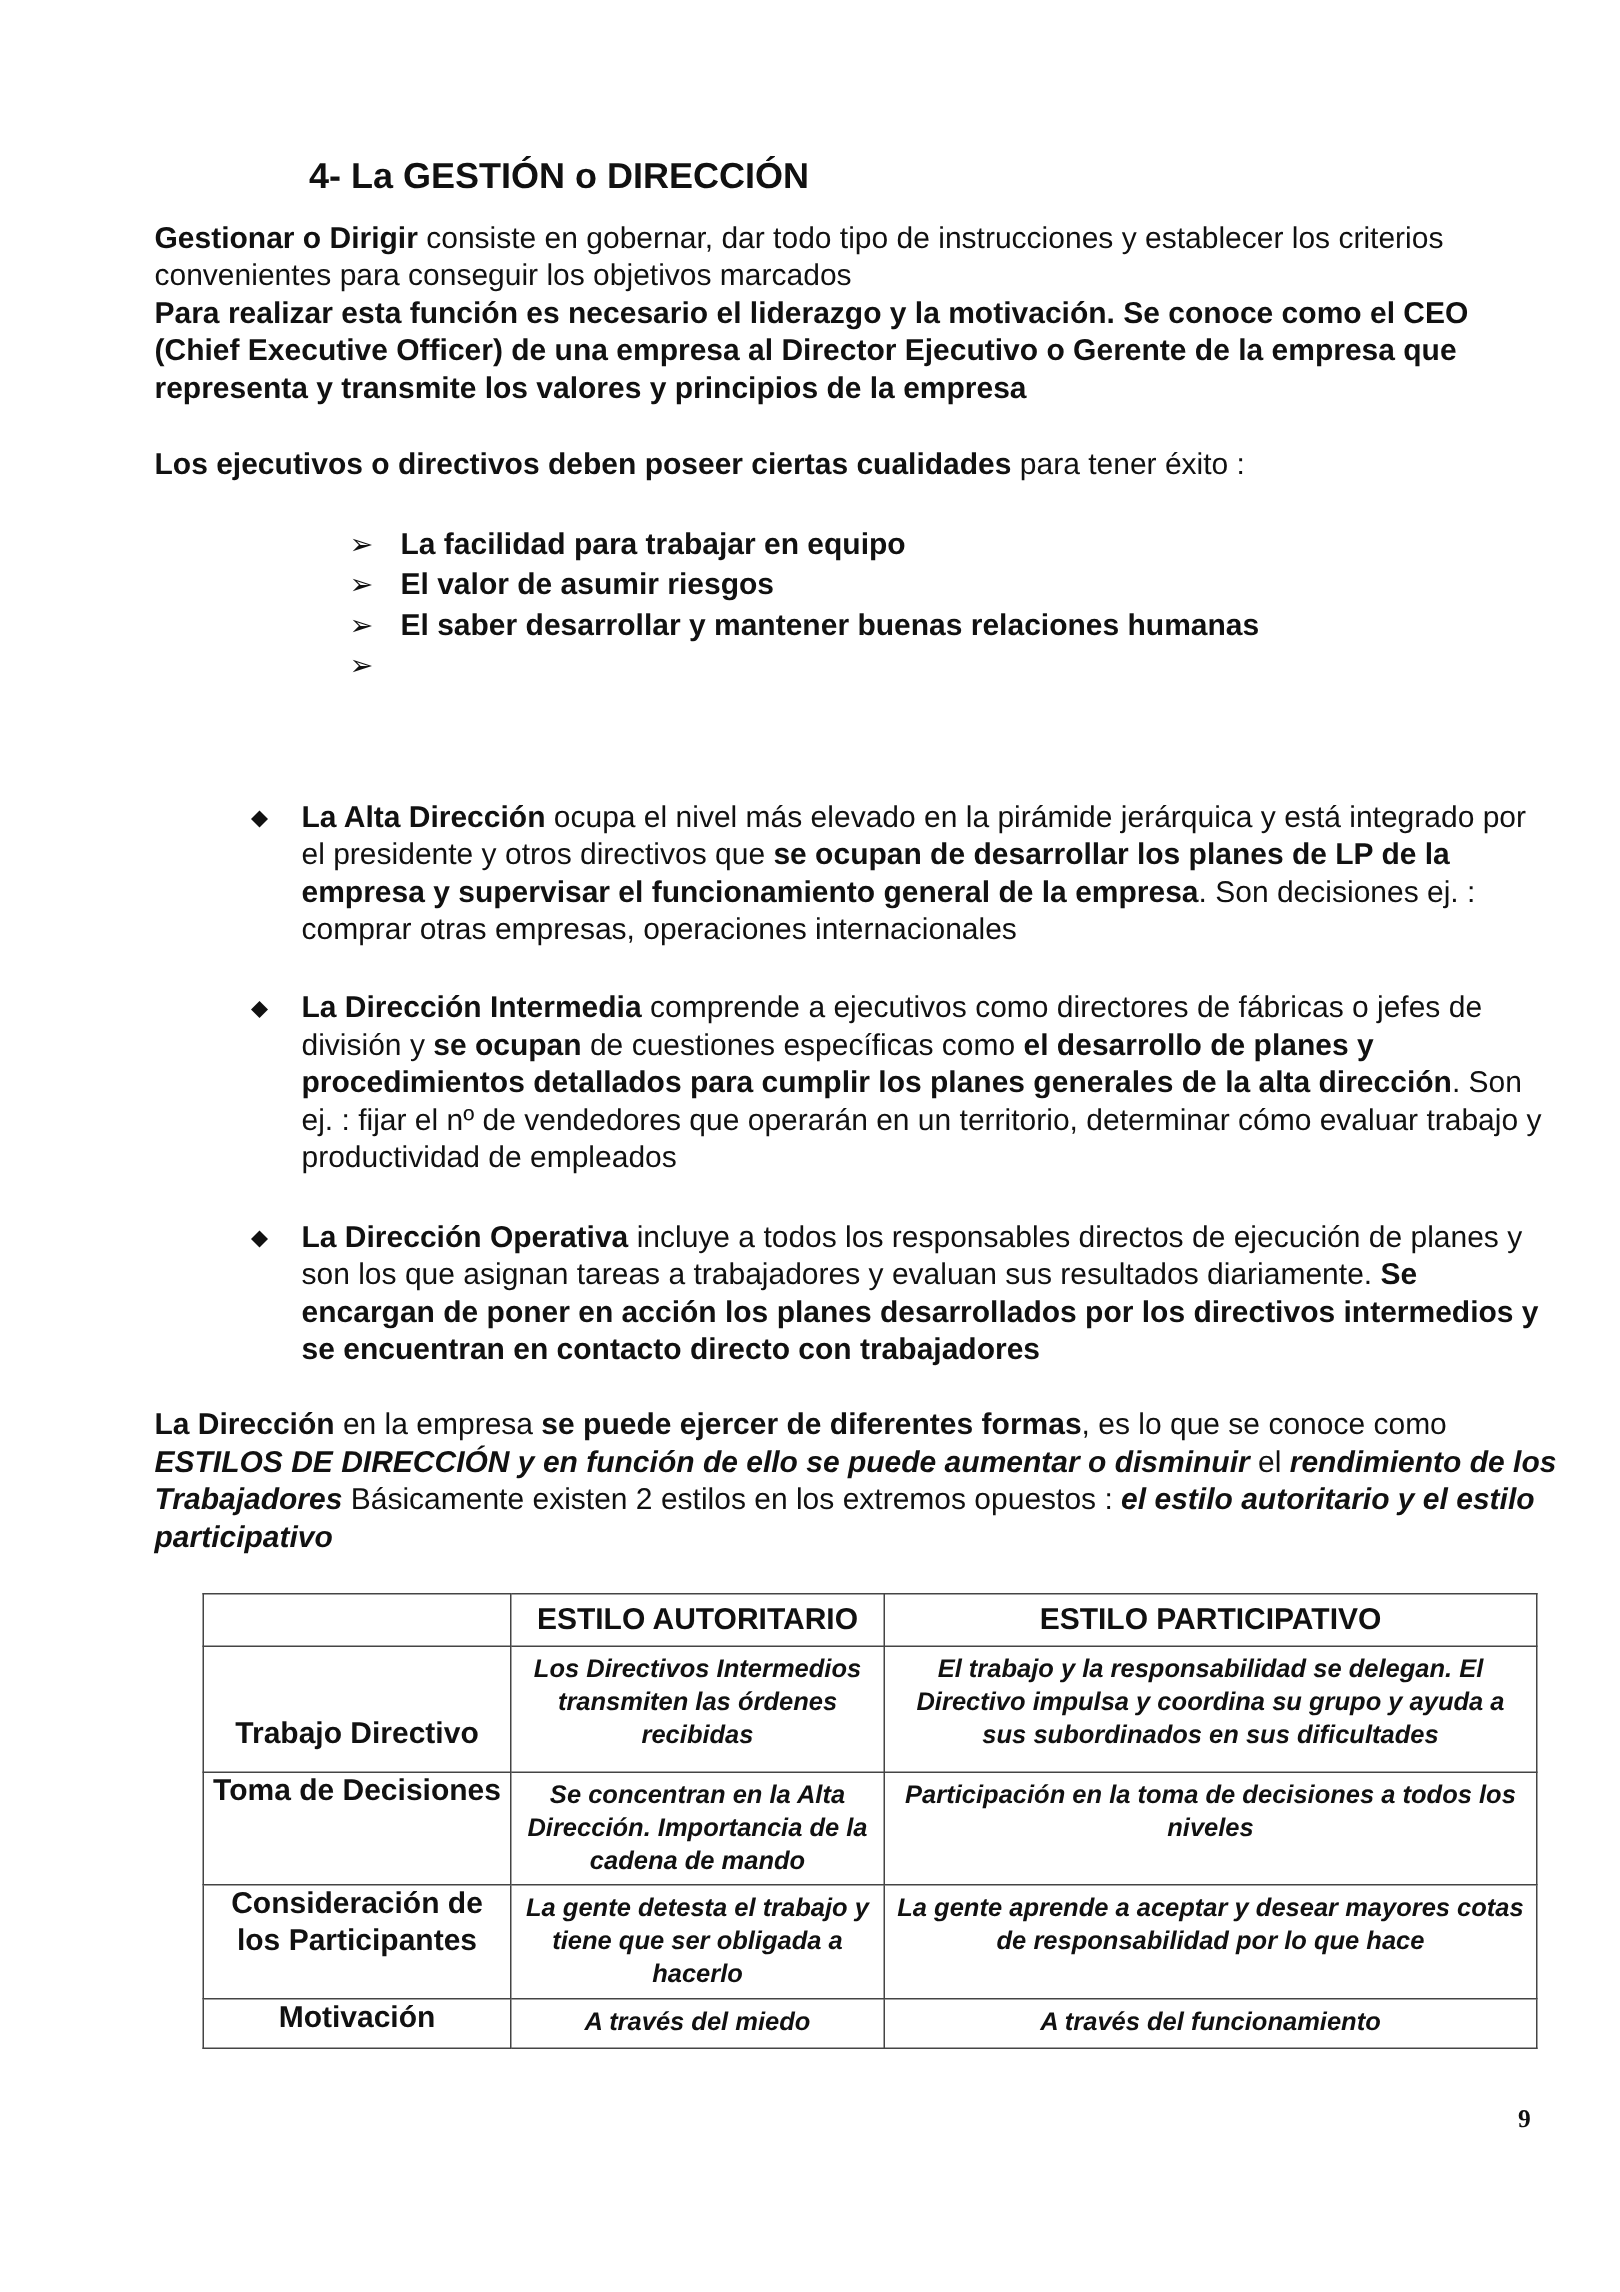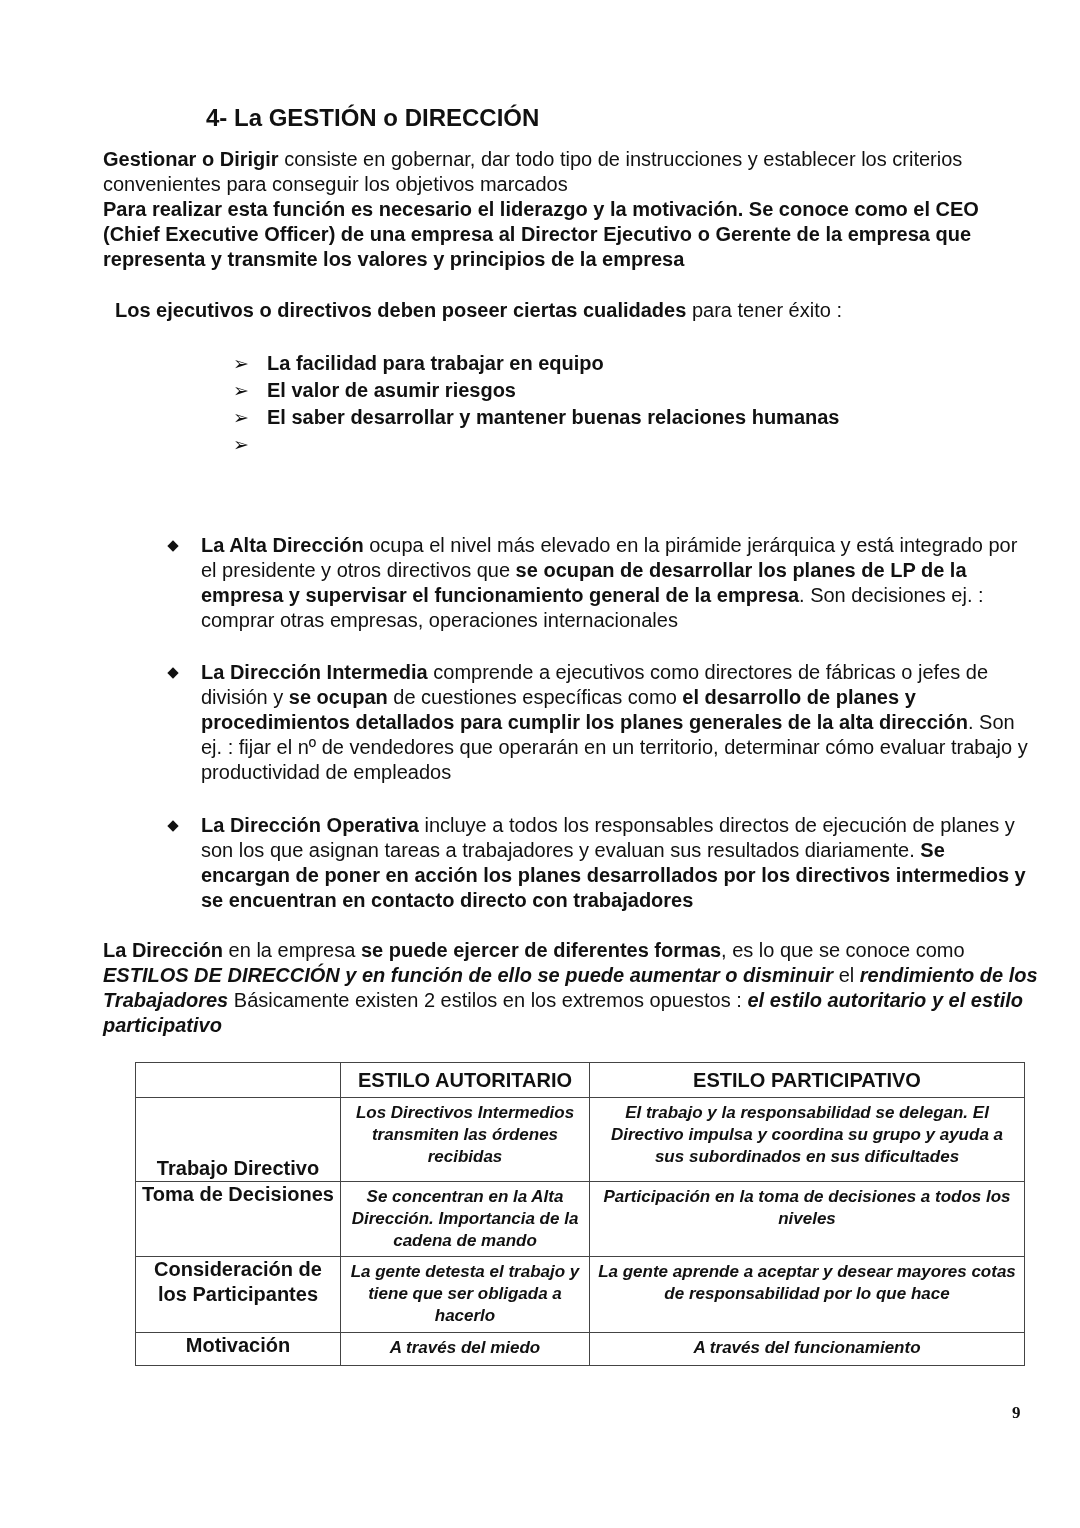--- a/index.html
+++ b/index.html
@@ -11,21 +11,21 @@
     .abs { position: absolute; }
     .heading {
       left: 206px; top: 104px; font-size: 24px; font-weight: bold; white-space: nowrap;
     }
     .para {
       left: 103px; width: 935px; font-size: 20px; line-height: 25px;
     }
     .b { font-weight: bold; }
     .bi { font-weight: bold; font-style: italic; }
     .p1 { top: 147px; }
-    .p2 { top: 298px; margin-left: 12px; }
+    .p2 { top: 298px; }
     .qual-list { left: 233px; top: 350px; font-size: 20px; font-weight: bold; line-height: 27px; margin: 0; padding: 0; list-style: none; }
     .qual-list li { position: relative; padding-left: 34px; white-space: nowrap; }
     .qual-list .arrow { position: absolute; left: 0; top: 0; font-weight: normal; font-size: 19px; }
     .p3 { top: 481px; }
     .levels { left: 166px; width: 870px; margin: 0; padding: 0; list-style: none; font-size: 20px; line-height: 25px; }
     .levels li { position: relative; padding-left: 35px; }
     .levels .diamond {
       position: absolute; left: 3px; top: 9px; width: 8px; height: 8px; background: #111;
       transform: rotate(45deg);
     }
@@ -39,21 +39,21 @@
     }
     table.styles td, table.styles th {
       border: 1px solid #444; padding: 0 4px; text-align: center; vertical-align: top;
     }
     table.styles th { font-weight: bold; font-size: 20px; height: 34px; vertical-align: middle; border-radius: 13px; }
     table.styles .rowhead { font-weight: bold; font-size: 20px; line-height: 25px; }
     table.styles .cell { font-weight: bold; font-style: italic; font-size: 17px; line-height: 22px; padding-top: 4px; }
     .c1 { width: 196px; }
     .c2 { width: 240px; }
     .r1 { height: 84px; }
-    .r1 .rowhead { vertical-align: bottom; padding-bottom: 0; }
+    .r1 .rowhead { vertical-align: bottom; padding-bottom: 12px; }
     .r2 { height: 75px; }
     .r3 { height: 76px; }
     .r4 { height: 33px; }
     .r4 td { vertical-align: middle; padding-top: 0; }
     .pagenum {
       left: 1012px; top: 1403px; font-family: "Liberation Serif", serif; font-weight: bold; font-size: 17px;
     }
   </style>
 </head>
 <body>

